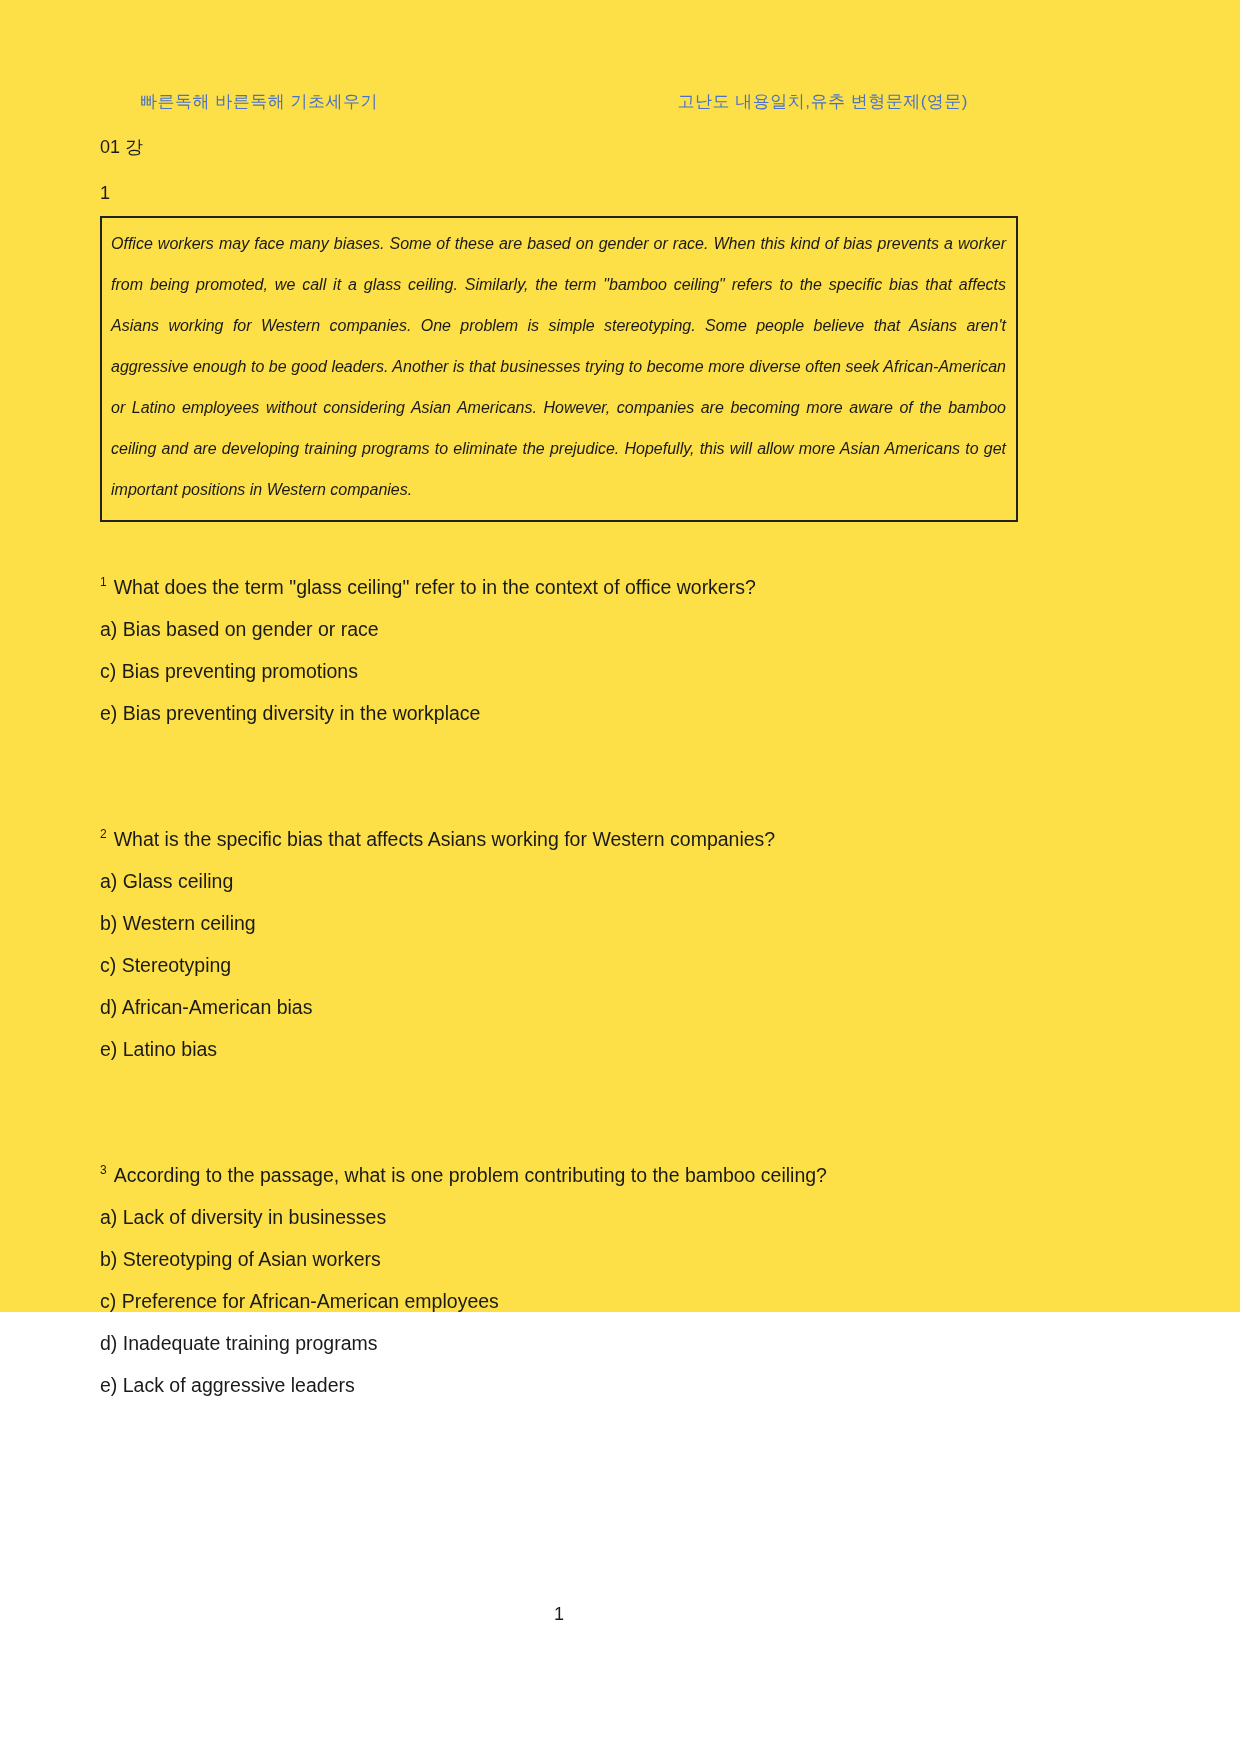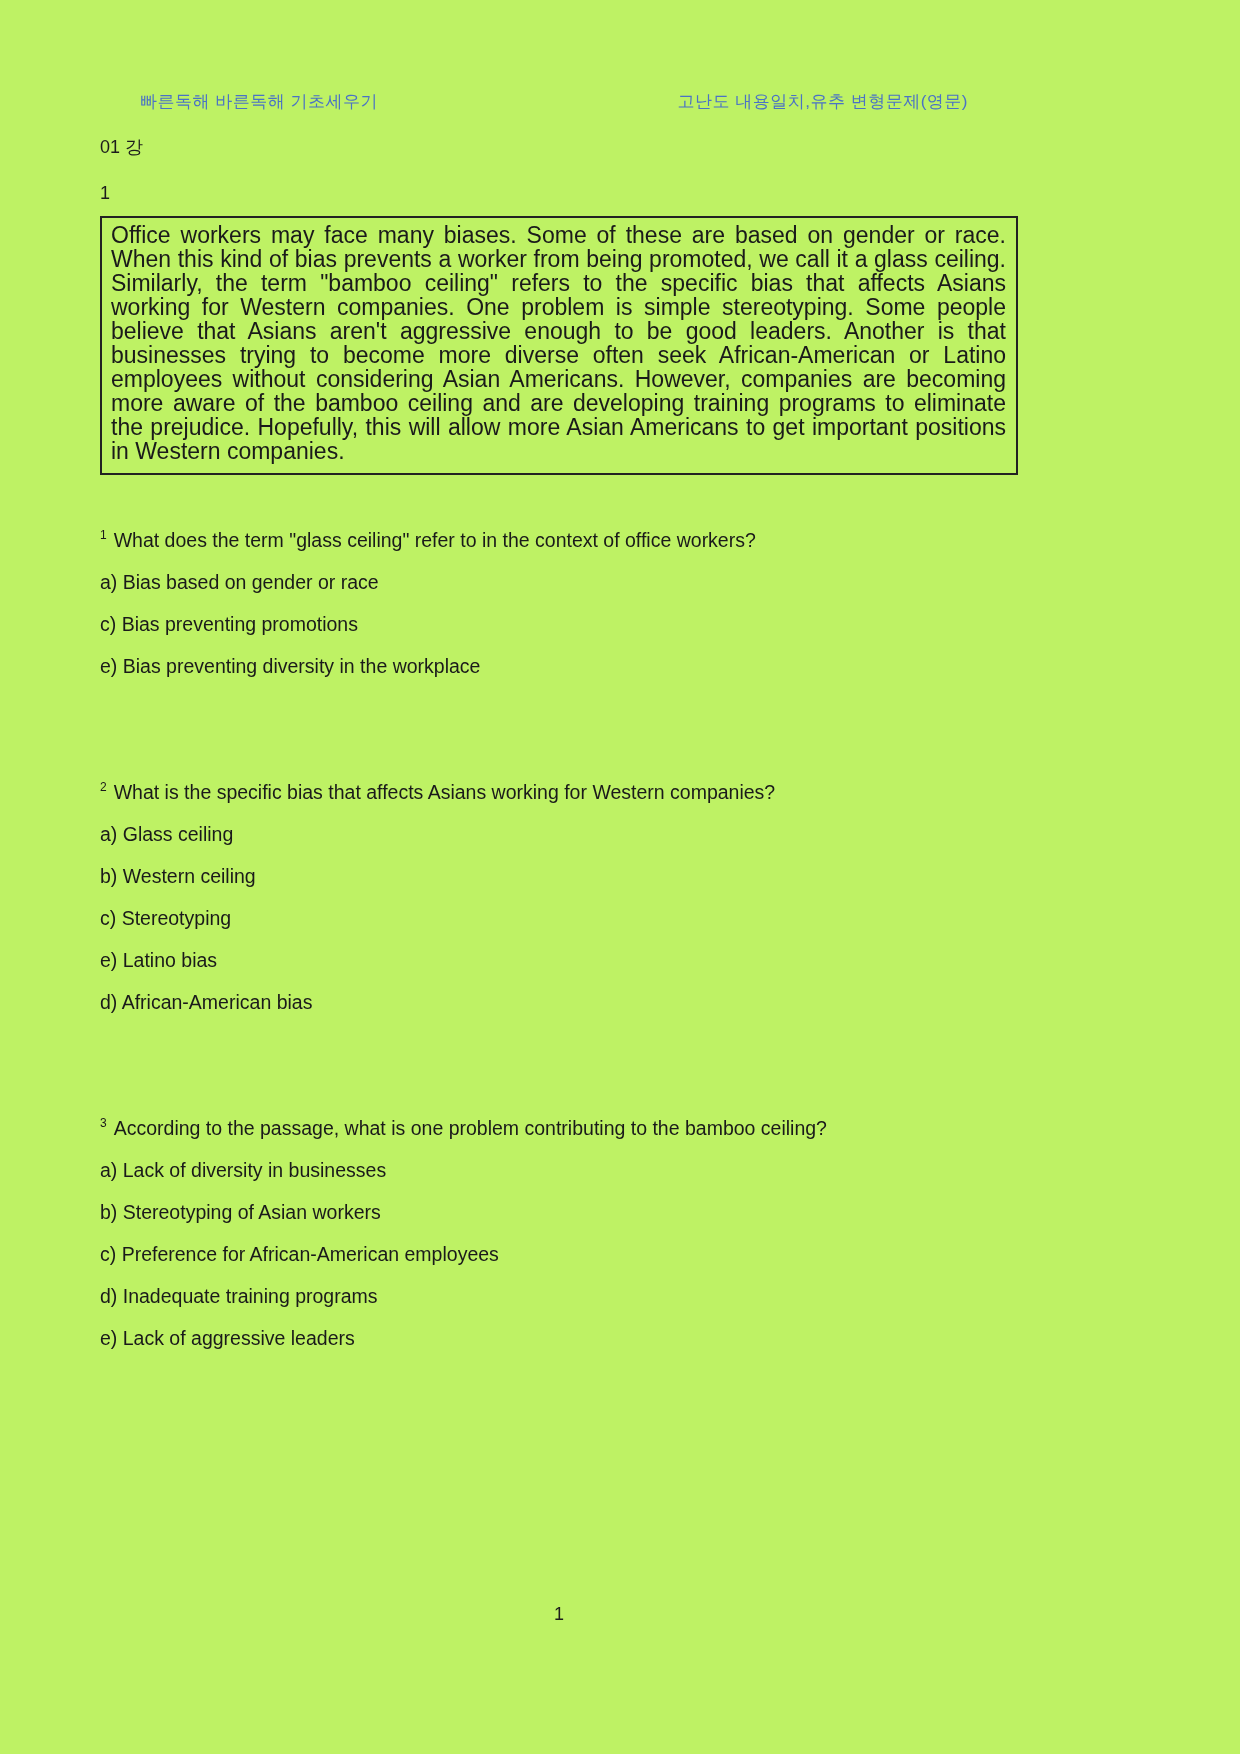--- a/index.html
+++ b/index.html
@@ -11,22 +11,22 @@
     width: 1240px;
     height: 1754px;
     font-family: "Liberation Sans", sans-serif;
     color: #1c1c1c;
     position: relative;
     overflow: hidden;
   }
   .page {
     position: relative;
     width: 1240px;
-    height: 1754px;
-    background: #bef264;
+    height: 1312px;
+    background: #fde047;
   }
   .header {
     display: flex;
     justify-content: space-between;
     align-items: baseline;
     padding: 90px 272px 0 140px;
     font-size: 17px;
     letter-spacing: 0.5px;
     color: #4a72c6;
   }
@@ -46,25 +46,26 @@
     color: #1c1c1c;
   }
   .passage-box {
     margin-top: 12px;
     border: 2px solid #222222;
     padding: 5px 10px 10px 9px;
     box-sizing: border-box;
   }
   .passage-text {
     margin: 0;
-    font-size: 23px;
-    line-height: 24px;
+    font-size: 16px;
+    line-height: 41px;
     text-align: justify;
     text-justify: inter-word;
     color: #1a1a1a;
+    font-style: italic;
   }
   .question-block {
     font-size: 19.5px;
     line-height: 42px;
     color: #1a1a1a;
   }
   .question-block.first { margin-top: 44px; }
   .question-block.later { margin-top: 84px; }
   .question-line { margin: 0; }
   .question-line sup {
@@ -110,22 +111,22 @@
       <p class="option-line">a) Bias based on gender or race</p>
       <p class="option-line">c) Bias preventing promotions</p>
       <p class="option-line">e) Bias preventing diversity in the workplace</p>
     </div>
 
     <div class="question-block later">
       <p class="question-line"><sup>2</sup><span>What is the specific bias that affects Asians working for Western companies?</span></p>
       <p class="option-line">a) Glass ceiling</p>
       <p class="option-line">b) Western ceiling</p>
       <p class="option-line">c) Stereotyping</p>
+      <p class="option-line">d) African-American bias</p>
       <p class="option-line">e) Latino bias</p>
-      <p class="option-line">d) African-American bias</p>
     </div>
 
     <div class="question-block later">
       <p class="question-line"><sup>3</sup><span>According to the passage, what is one problem contributing to the bamboo ceiling?</span></p>
       <p class="option-line">a) Lack of diversity in businesses</p>
       <p class="option-line">b) Stereotyping of Asian workers</p>
       <p class="option-line">c) Preference for African-American employees</p>
       <p class="option-line">d) Inadequate training programs</p>
       <p class="option-line">e) Lack of aggressive leaders</p>
     </div>

